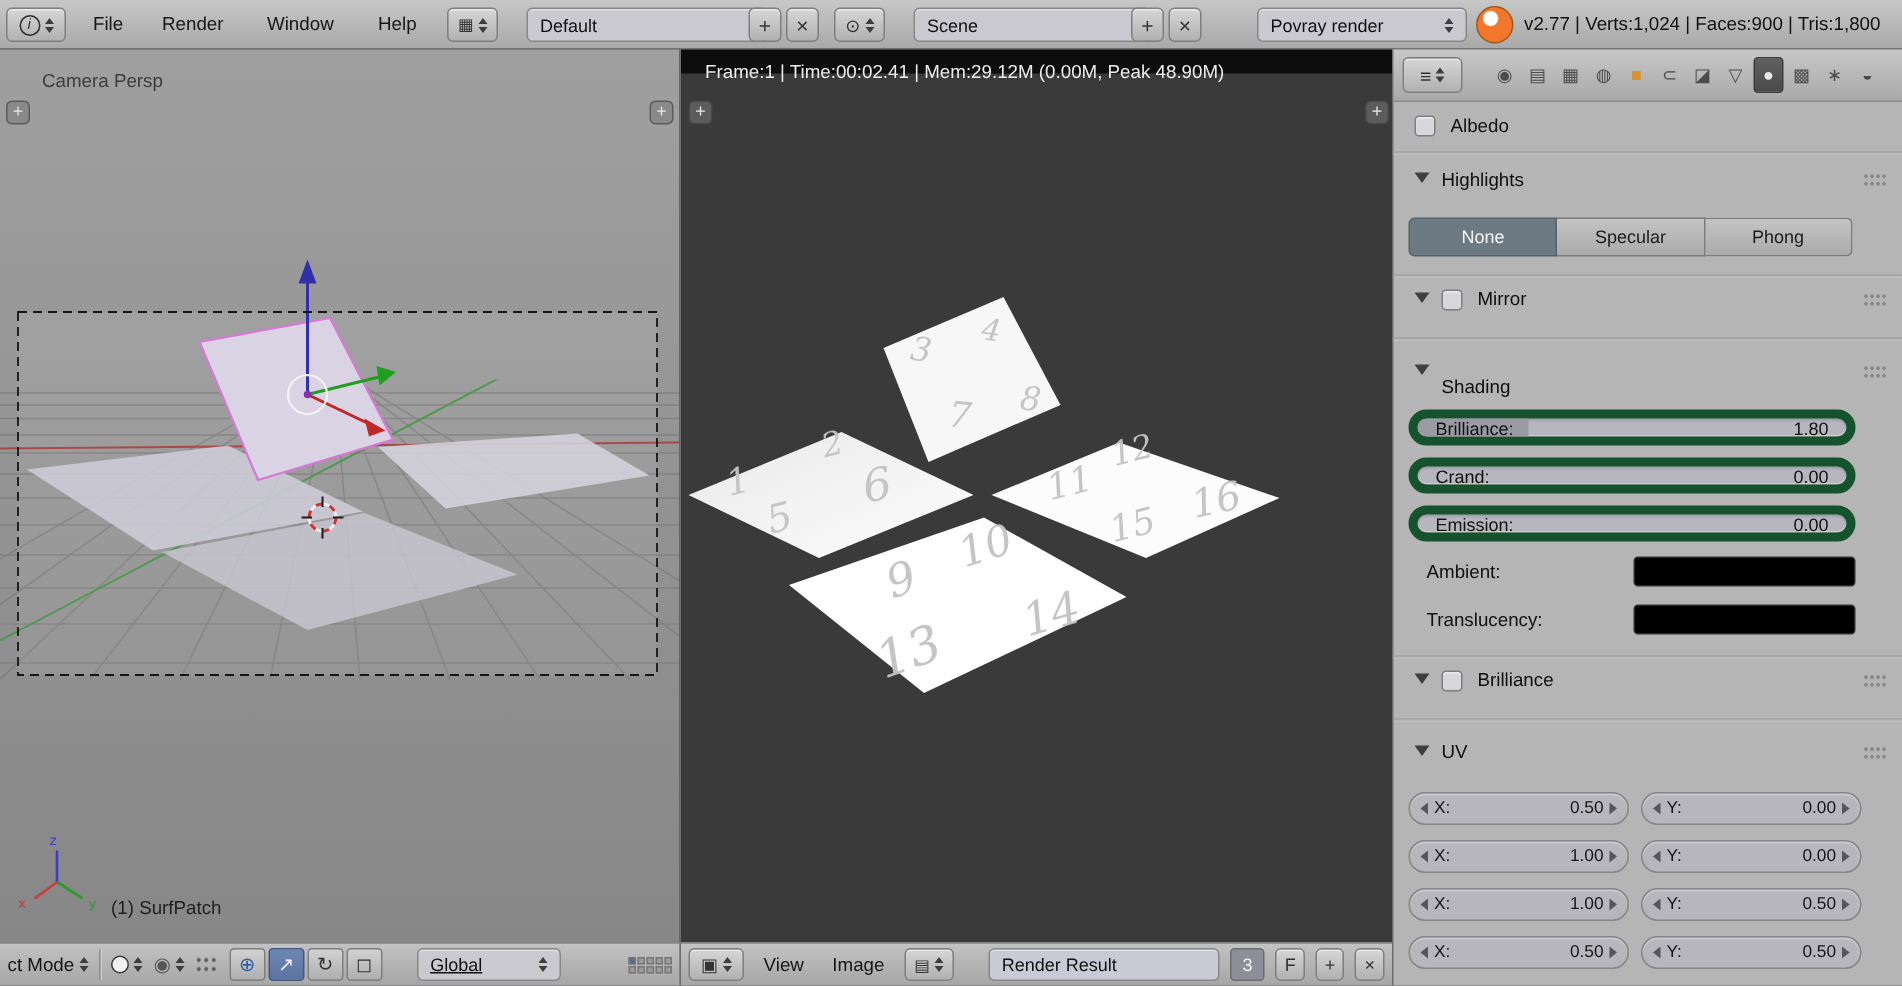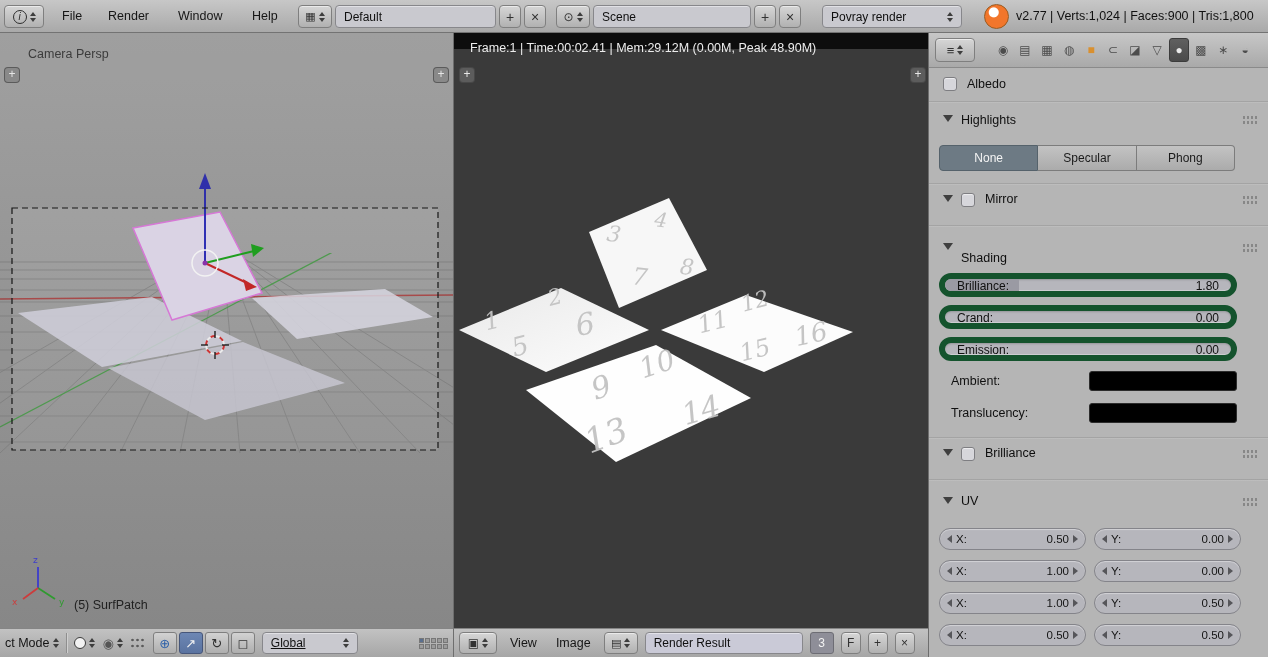--- a/index.html
+++ b/index.html
@@ -8,21 +8,21 @@
   #root{position:relative;width:1268px;height:657px;}
   .abs{position:absolute;}
   .hdr{background:linear-gradient(#c7c7c7,#a9a9a9);border-bottom:1px solid #737373;}
   .bhdr{background:linear-gradient(#c2c2c2,#a6a6a6);border-top:1px solid #858585;}
   .menu-label{font-size:12.5px;color:#161616;line-height:33px;cursor:default;}
   .tbtn{display:inline-flex;align-items:center;justify-content:center;gap:3px;
     background:linear-gradient(#d6d6d6,#b1b1b1);border:1px solid #7f7f7f;border-radius:4px;
     box-shadow:inset 0 1px 0 rgba(255,255,255,.5);color:#333;}
   .tfield{display:inline-flex;align-items:center;background:#c9c9cf;border:1px solid #87878b;
     border-radius:4px;padding:0 8px;box-shadow:inset 0 1px 0 rgba(255,255,255,.45);
-    font-size:12px;color:#101010;white-space:nowrap;}
+    font-size:12px;color:#101010;white-space:nowrap;margin-left:16px;}
   .lav{background:#cacad7;}
   .updown{display:inline-flex;flex-direction:column;gap:2px;}
   .updown i{display:block;width:0;height:0;border-left:3px solid transparent;border-right:3px solid transparent;}
   .updown i.u{border-bottom:4px solid #3d3d3d;}
   .updown i.d{border-top:4px solid #3d3d3d;}
   .info-i{display:inline-block;width:14px;height:14px;border-radius:50%;border:1.5px solid #2e2e2e;
     font-size:10px;font-style:italic;line-height:12px;text-align:center;color:#2e2e2e;}
   .logo{width:25px;height:25px;border-radius:50%;
     background:radial-gradient(circle at 38% 32%, #ffffff 0 4.5px, #f2762b 5.5px 100%);
     border:1px solid #9a5a20;}
@@ -218,21 +218,21 @@
       <g>
         <line x1="38" y1="555" x2="38" y2="534" stroke="#3c3ccc" stroke-width="1.8"></line>
         <line x1="38" y1="555" x2="55" y2="566" stroke="#2f9a2f" stroke-width="1.8"></line>
         <line x1="38" y1="555" x2="23" y2="566" stroke="#cc3c3c" stroke-width="1.8"></line>
         <text x="33" y="530" class="axlbl" fill="#3c3ccc">z</text>
         <text x="59" y="572" class="axlbl" fill="#2f9a2f">y</text>
         <text x="12" y="572" class="axlbl" fill="#cc3c3c">x</text>
       </g>
     </svg>
     <div class="abs vp-label" style="left:28px;top:14px;">Camera Persp</div>
-    <div class="abs vp-obj" style="left:74px;top:565px;">(5) SurfPatch</div>
+    <div class="abs vp-obj" style="left:74px;top:565px;">(1) SurfPatch</div>
     <div class="abs plusbtn" style="left:4px;top:34px;">+</div>
     <div class="abs plusbtn" style="left:433px;top:34px;">+</div>
   </div>
 
   <div class="abs bhdr" style="left:0;top:628px;width:453px;height:29px;">
     <div class="bh-flex">
       <div style="display:flex;align-items:center;gap:4px;">
         <span style="font-size:12.5px;">ct Mode</span>
         <span class="updown">
             <i class="u"></i>

